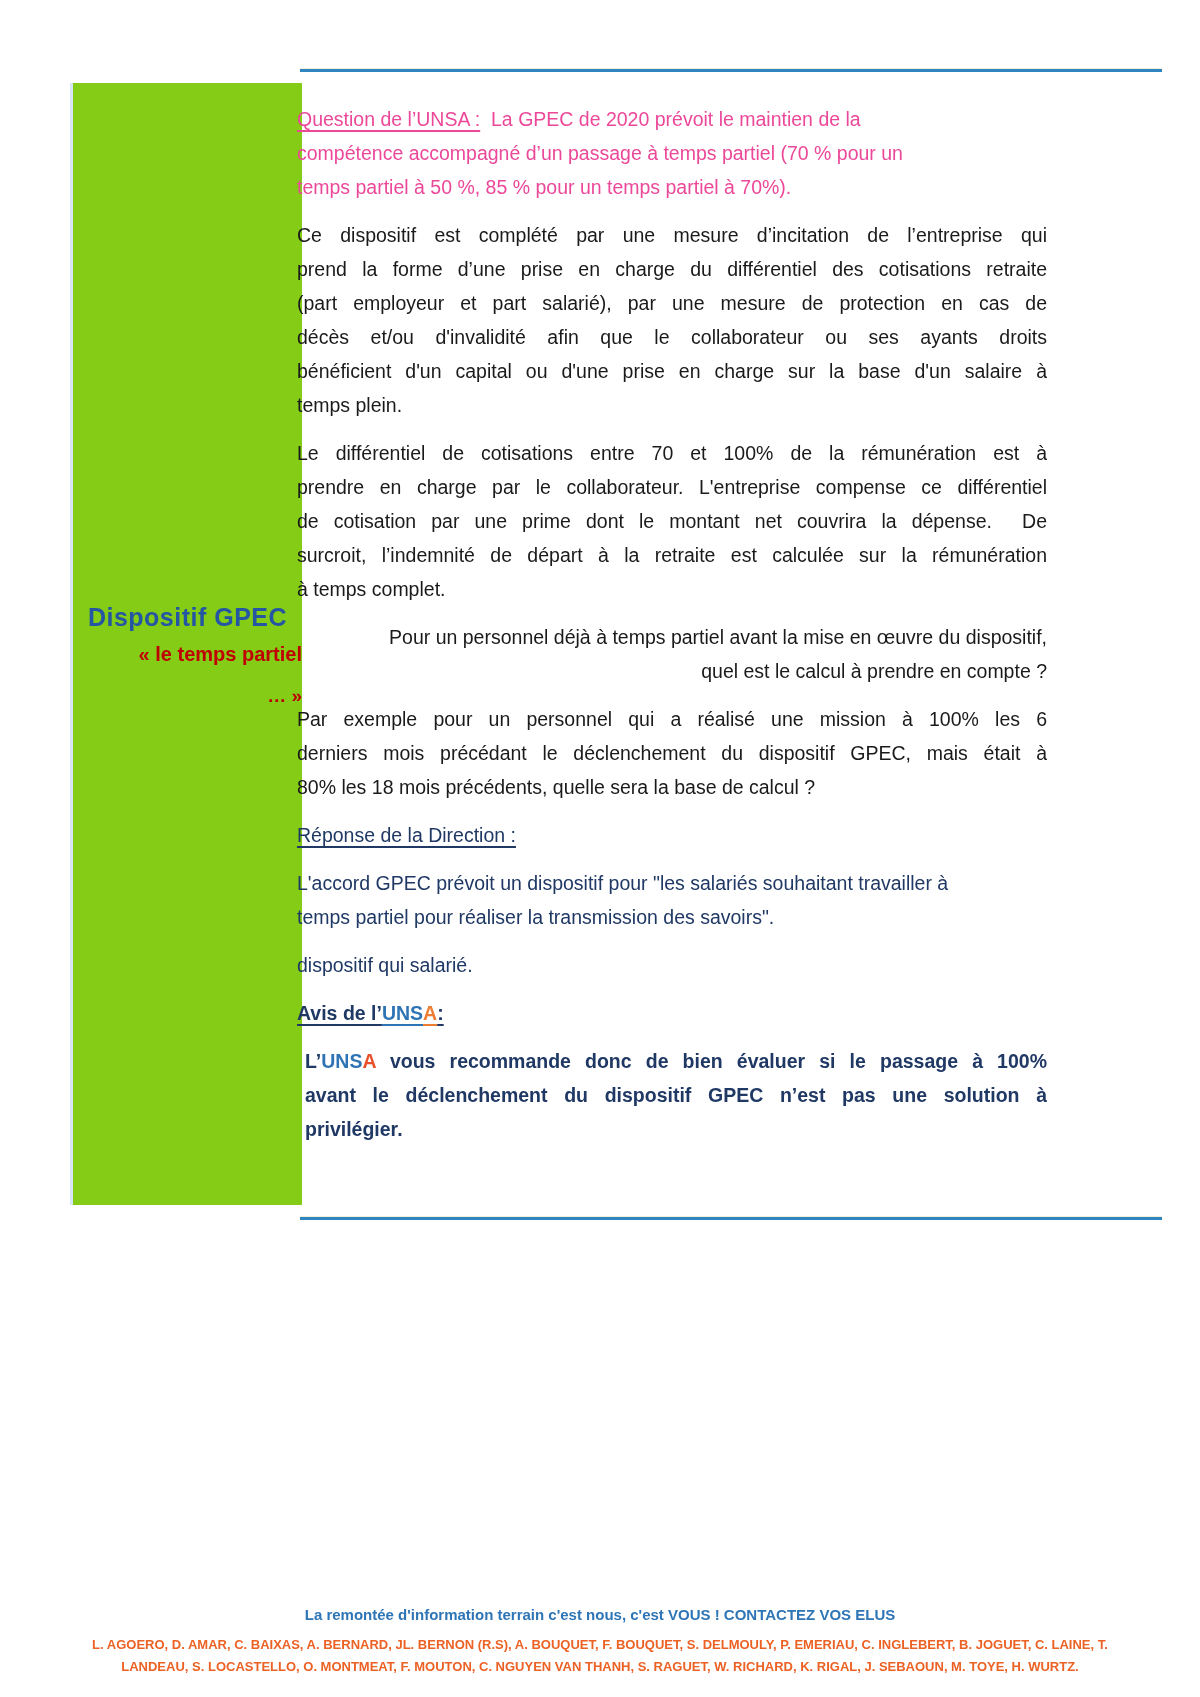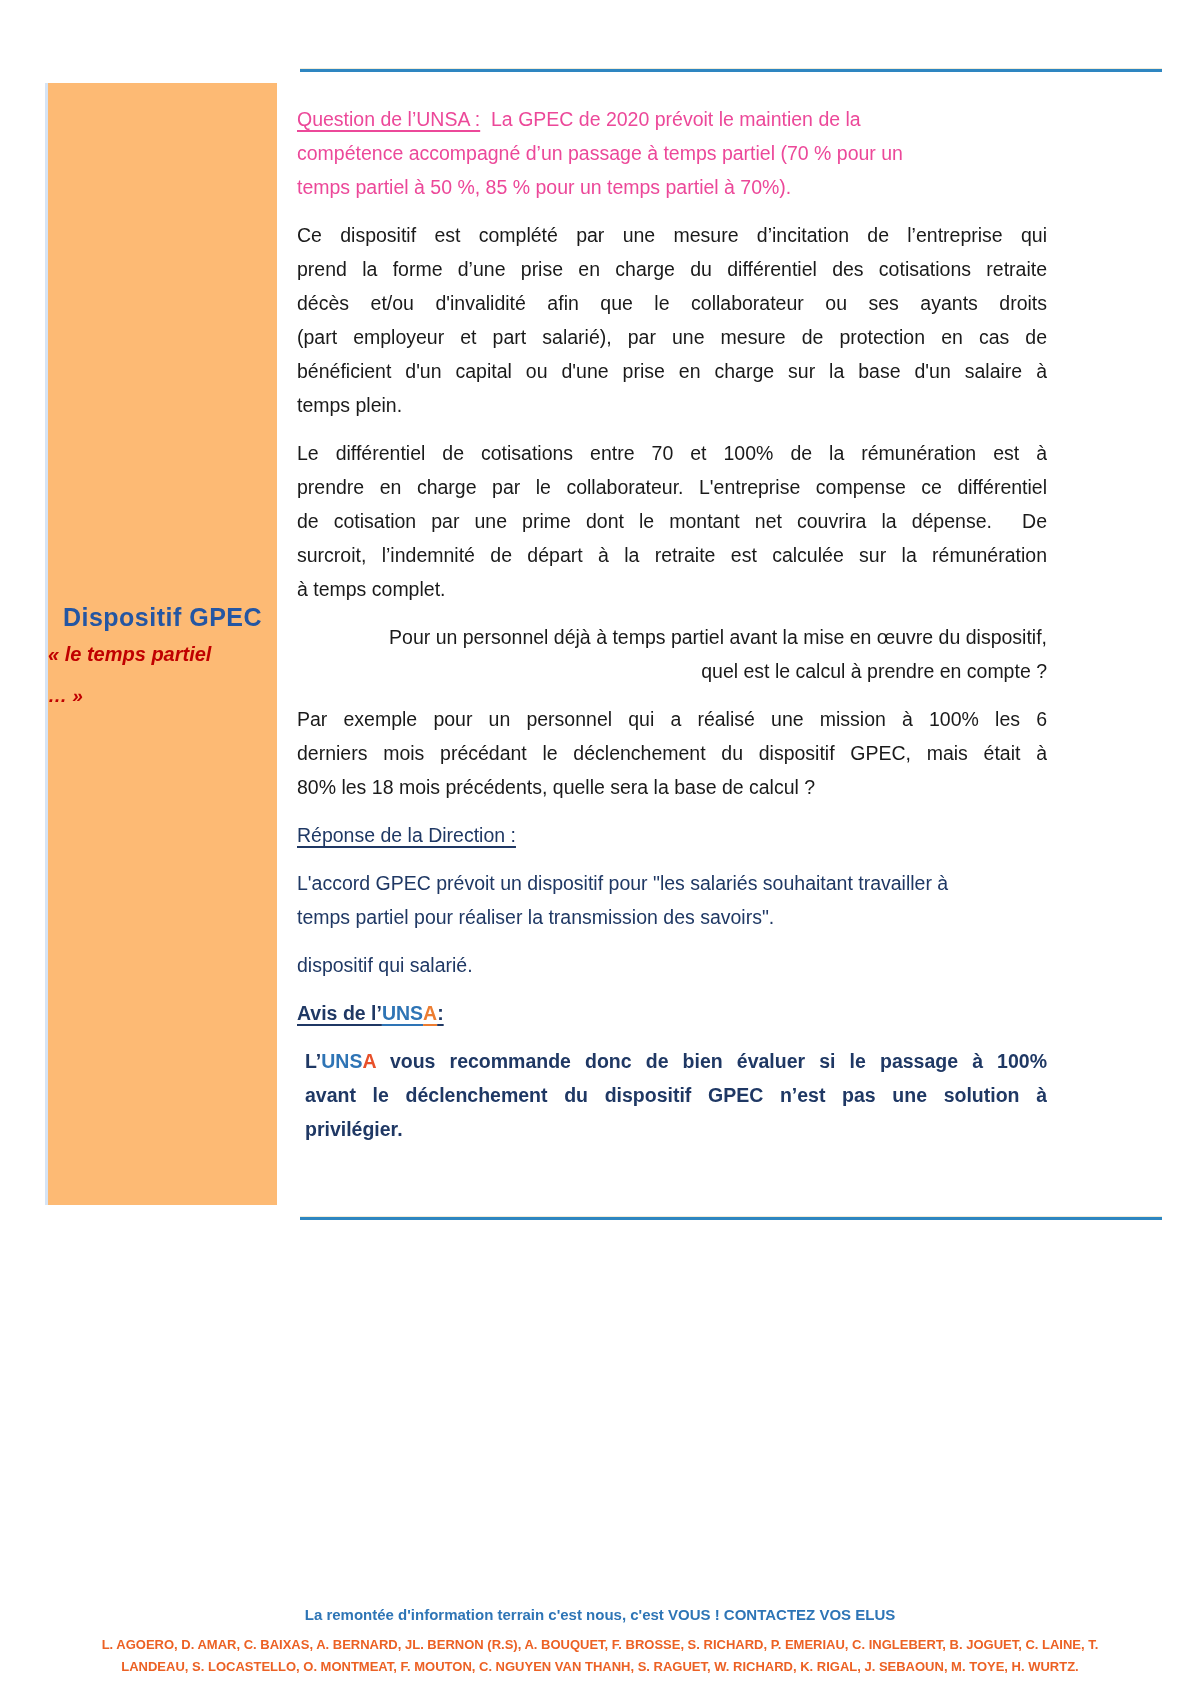--- a/index.html
+++ b/index.html
@@ -8,30 +8,30 @@
     font-family:"Liberation Sans", sans-serif; overflow:hidden;
   }
   .rule {
     position:absolute; left:300px; width:862px; height:3px;
     background:#2E86C1; border-top:1px solid #F2ECD8;
   }
   .rule.top { top:68px; }
   .rule.bottom { top:1216px; }
 
   .sidebar {
-    position:absolute; left:45px; top:83px; width:232px; height:1122px;
-    background:#fdba74; border-left:3px solid #D6E4F5; box-sizing:border-box;
+    position:absolute; left:70px; top:83px; width:232px; height:1122px;
+    background:#84cc16; border-left:3px solid #D6E4F5; box-sizing:border-box;
   }
   .sb-title {
     position:absolute; top:520px; left:0; width:100%; text-align:center;
     font-size:25px; font-weight:bold; color:#2456A3; letter-spacing:0.5px;
   }
   .sb-sub1, .sb-sub2 {
-    position:absolute; left:0; width:100%; text-align:left;
-    font-size:20px; font-weight:bold; font-style:italic; color:#C00000;
+    position:absolute; left:0; width:100%; text-align:right;
+    font-size:20px; font-weight:bold; color:#C00000;
   }
   .sb-sub1 { top:560px; }
   .sb-sub2 { top:602px; font-size:19px; }
 
   .content {
     position:absolute; left:297px; top:102px; width:750px;
     font-size:19.5px; line-height:34px; color:#1a1a1a;
   }
   .para { margin:0 0 14px 0; }
   .line { height:34px; overflow:hidden; }
@@ -63,22 +63,22 @@
 
   <main class="content" id="content">
       <div class="para" style="color: #ec4899;">
         <div class="line"><span class="u">Question de l’UNSA :</span><span>&nbsp; La GPEC de 2020 prévoit le maintien de la</span></div>
         <div class="line"><span>compétence accompagné d’un passage à temps partiel (70 % pour un</span></div>
         <div class="line"><span>temps partiel à 50 %, 85 % pour un temps partiel à 70%).</span></div>
       </div>
       <div class="para" style="color: rgb(26, 26, 26);">
         <div class="line j"><span>Ce dispositif est complété par une mesure d’incitation de l’entreprise qui</span></div>
         <div class="line j"><span>prend la forme d’une prise en charge du différentiel des cotisations retraite</span></div>
+        <div class="line j"><span>(part employeur et part salarié), par une mesure de protection en cas de</span></div>
         <div class="line j"><span>décès et/ou d'invalidité afin que le collaborateur ou ses ayants droits</span></div>
-        <div class="line j"><span>(part employeur et part salarié), par une mesure de protection en cas de</span></div>
         <div class="line j"><span>bénéficient d'un capital ou d'une prise en charge sur la base d'un salaire à</span></div>
         <div class="line"><span>temps plein.</span></div>
       </div>
       <div class="para" style="color: rgb(26, 26, 26);">
         <div class="line j"><span>Le différentiel de cotisations entre 70 et 100% de la rémunération est à</span></div>
         <div class="line j"><span>prendre en charge par le collaborateur. L'entreprise compense ce différentiel</span></div>
         <div class="line j"><span>de cotisation par une prime dont le montant net couvrira la dépense. &nbsp;De</span></div>
         <div class="line j"><span>surcroit, l’indemnité de départ à la retraite est calculée sur la rémunération</span></div>
         <div class="line"><span>à temps complet.</span></div>
       </div>
@@ -107,16 +107,16 @@
       <div class="para" style="color: rgb(31, 56, 100); font-weight: bold; margin-left: 8px;">
         <div class="line j"><span style="font-weight: bold;">L’</span><span style="font-weight: bold; color: rgb(46, 116, 181);">UNS</span><span style="font-weight: bold; color: rgb(232, 80, 42);">A</span><span style="font-weight: bold;"> vous recommande donc de bien évaluer si le passage à 100%</span></div>
         <div class="line j"><span style="font-weight: bold;">avant le déclenchement du dispositif GPEC n’est pas une solution à</span></div>
         <div class="line"><span style="font-weight: bold;">privilégier.</span></div>
       </div>
     </main>
 
   <div class="rule bottom"></div>
 
   <div class="footer f-slogan" style="position:absolute; top:1606px;">La remontée d'information terrain c'est nous, c'est VOUS ! CONTACTEZ VOS ELUS</div>
-  <div class="footer f-names l1" style="position:absolute; top:1634px;">L. AGOERO, D. AMAR, C. BAIXAS, A. BERNARD, JL. BERNON (R.S), A. BOUQUET, F. BROSSE, S. RICHARD, P. EMERIAU, C. INGLEBERT, B. JOGUET, C. LAINE, T.</div>
+  <div class="footer f-names l1" style="position:absolute; top:1634px;">L. AGOERO, D. AMAR, C. BAIXAS, A. BERNARD, JL. BERNON (R.S), A. BOUQUET, F. BOUQUET, S. DELMOULY, P. EMERIAU, C. INGLEBERT, B. JOGUET, C. LAINE, T.</div>
   <div class="footer f-names l2" style="position:absolute; top:1656px;">LANDEAU, S. LOCASTELLO, O. MONTMEAT, F. MOUTON, C. NGUYEN VAN THANH, S. RAGUET, W. RICHARD, K. RIGAL, J. SEBAOUN, M. TOYE, H. WURTZ.</div>
 
 </div>
 
 </body></html>

